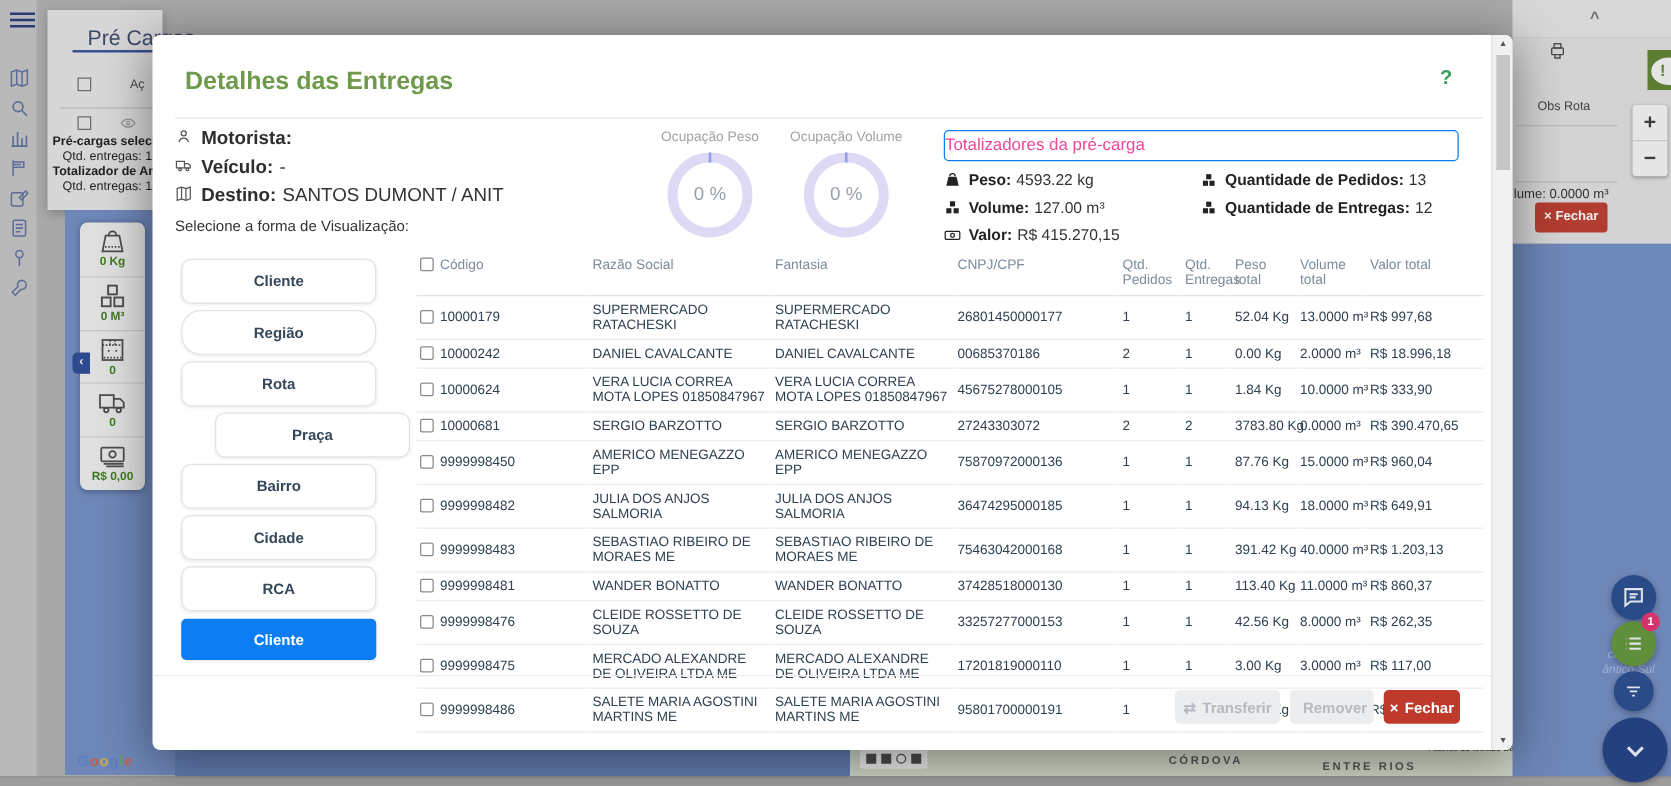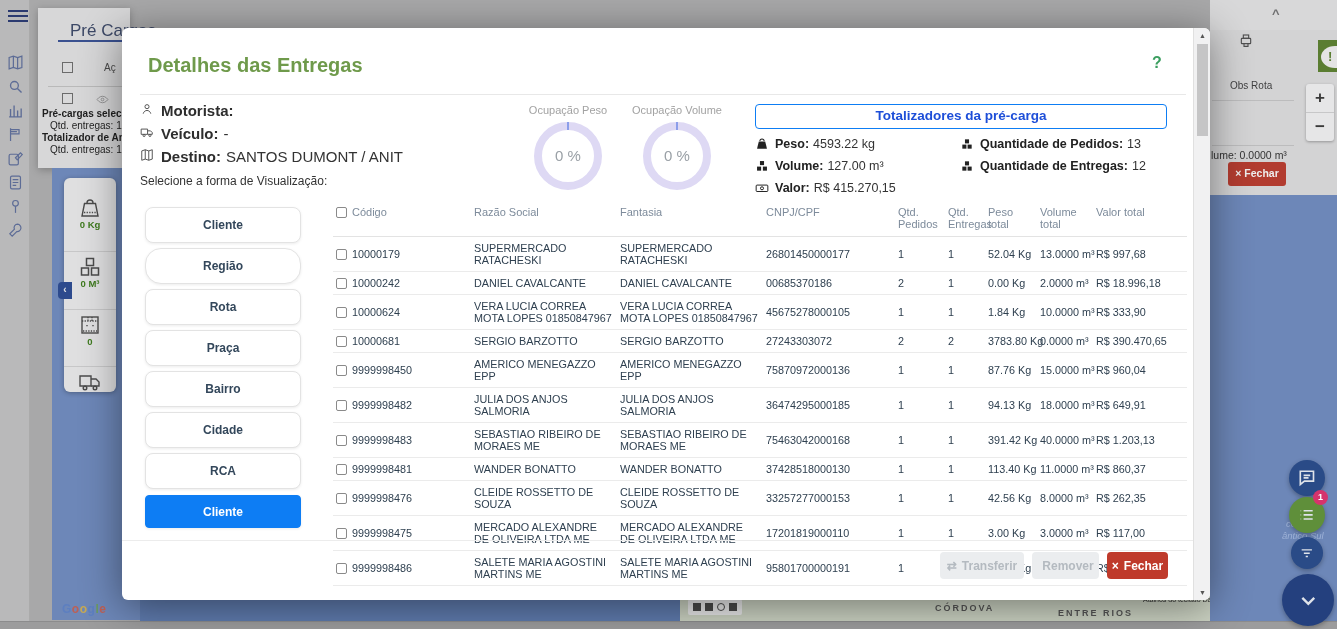--- a/index.html
+++ b/index.html
@@ -25,21 +25,21 @@
   .bg-div1{left:48px;top:86px;width:76px;height:1px;background:#b9b9b9;}
   .bg-cb2{left:62px;top:93px;}
   .bg-eye{left:96px;top:92px;width:13px;height:13px;color:#8f8f90;}
   .bg-eye svg{width:100%;height:100%;}
   .bgt{font-size:10px;color:#1f1f1f;white-space:nowrap;}
   .bgt.b{font-weight:bold;}
 
   
   .bg-mapleft{left:52px;top:168px;width:88px;height:452px;background:#6d87b8;}
   .bg-widget{left:64px;top:178px;width:52px;height:214px;background:#dfdfe0;border-radius:6px;box-shadow:0 1px 5px rgba(0,0,0,.3);overflow:hidden;}
-  .bgw{height:42.8px;text-align:center;padding-top:3px;margin-top:15px;}
+  .bgw{height:42.8px;text-align:center;padding-top:3px;}
   .bgw + .bgw{border-top:1px solid #c7c7c8;}
   .bgw-ic{width:26px;height:24px;margin:0 auto;color:#4b4b4b;}
   .bgw-ic svg{width:100%;height:100%;}
   .bgw-v{font-size:9.5px;font-weight:bold;color:#3e7a1e;margin-top:-1px;white-space:nowrap;}
   .bg-collapse{left:58px;top:282px;width:14px;height:17px;background:#2d4a8d;border-radius:4px 0 0 4px;color:#e6e6e6;font-size:10px;font-weight:bold;text-align:center;line-height:16px;cursor:pointer;}
   .bg-google{left:62px;top:602px;font-size:12px;font-weight:bold;letter-spacing:.5px;}
   .bg-google span:nth-child(1){color:#5d7fc0;} .bg-google span:nth-child(2){color:#bd6055;}
   .bg-google span:nth-child(3){color:#c8a952;} .bg-google span:nth-child(4){color:#5d7fc0;}
   .bg-google span:nth-child(5){color:#6b9a62;} .bg-google span:nth-child(6){color:#bd6055;}
 
@@ -87,21 +87,21 @@
   .m-inforow .ic{width:14px;height:14px;color:#555;margin-right:7px;flex:none;}
   .m-inforow .ic svg{width:100%;height:100%;}
   .m-inforow b{margin-right:5px;color:#2e2e2e;}
   .m-select{left:18px;top:146px;font-size:12px;color:#333;}
 
   .gauge-label{top:76px;width:132px;text-align:center;font-size:11px;color:#a2a2a2;}
   .gauge-ring{top:94px;width:68px;height:68px;border:8px solid #ded9f4;border-radius:50%;text-align:center;}
   .gauge-ring .tick{position:absolute;left:50%;top:-8px;width:2px;height:8px;margin-left:-1px;background:#8c9eea;}
   .gauge-ring .val{font-size:15px;color:#9aa0a6;line-height:52px;}
 
-  .m-totbox{left:633px;top:76px;width:412px;height:25px;border:1.5px solid #0d7df4;border-radius:4px;text-align:center;font-size:13.5px;font-weight:bold;color:#1d4ed8;line-height:22px;cursor:pointer;}
+  .m-totbox{left:633px;top:76px;width:412px;height:25px;border:1.5px solid #0d7df4;border-radius:4px;font-size:13.5px;font-weight:normal;color:#ec4899;line-height:22px;cursor:pointer;}
   .m-stat{height:15px;display:flex;align-items:center;font-size:12.5px;color:#333;white-space:nowrap;}
   .m-stat .ic{width:14px;height:14px;color:#222;margin-right:6px;flex:none;}
   .m-stat .ic svg{width:100%;height:100%;}
   .m-stat b{margin-right:4px;color:#222;}
 
   .view-btn{position:absolute;left:23px;width:156px;height:36px;background:#fff;border:1px solid #e3e3e3;border-radius:8px;box-shadow:0 1px 3px rgba(0,0,0,.08);font-size:12px;font-weight:bold;color:#33475b;cursor:pointer;}
   .view-btn.active{height:33px;background:#0d7df4;border-color:#0d7df4;color:#fff;border-radius:4px;}
 
   .m-tablewrap{left:211px;top:160px;width:852px;margin-top:12px;}
   table.dtable{border-collapse:collapse;width:852px;table-layout:fixed;}
@@ -375,21 +375,21 @@
             <rect x="13" y="13" width="7" height="7"></rect>
           </svg></span>
       <b>Quantidade de Entregas:</b>
         <span>12</span>
     </div>
 
     <div>
         <button class="view-btn" style="top: 179px;">Cliente</button>
         <button class="view-btn" style="top: 220px; border-radius: 16px;">Região</button>
         <button class="view-btn" style="top: 261px;">Rota</button>
-        <button class="view-btn" style="top: 302px;">Praça</button>
+        <button class="view-btn" style="top: 302px; margin-left: 27px;">Praça</button>
         <button class="view-btn" style="top: 343px;">Bairro</button>
         <button class="view-btn" style="top: 384px;">Cidade</button>
         <button class="view-btn" style="top: 425px;">RCA</button>
         <button class="view-btn active" style="top: 467px;">Cliente</button>
       </div>
 
     <div class="abs m-tablewrap">
         <table class="dtable">
           <colgroup>
             <col style="width:138px">

